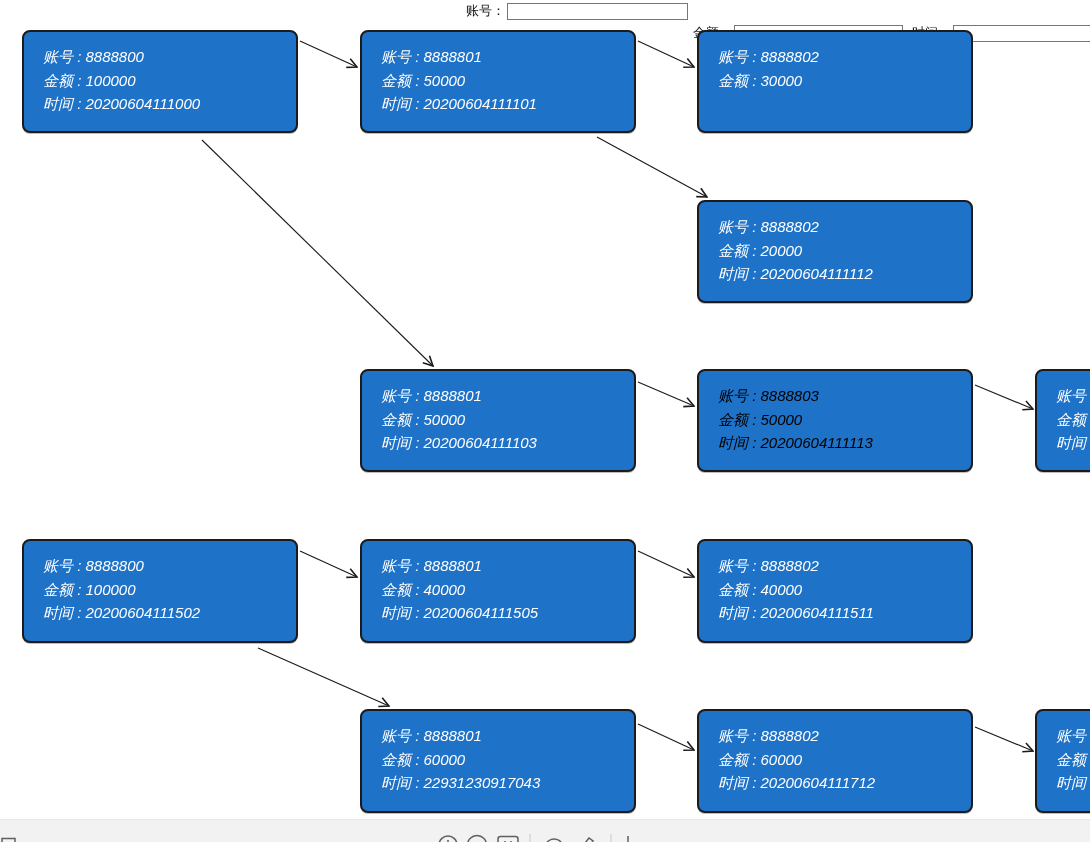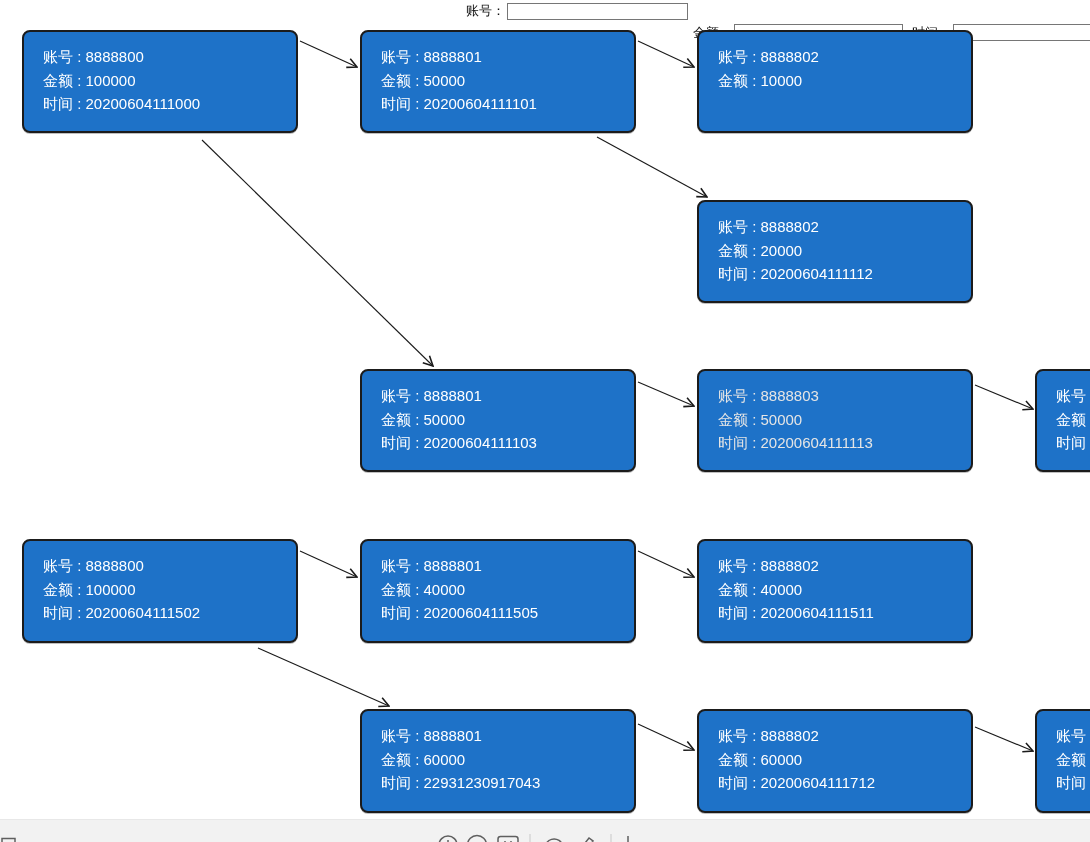--- a/index.html
+++ b/index.html
@@ -1,35 +1,35 @@
 <!DOCTYPE html>
 <html><head>
 <meta charset="utf-8">
 <style>
   html,body{margin:0;padding:0;background:#ffffff;overflow:hidden;
     font-family:"Liberation Sans", sans-serif;}
   #canvas{position:relative;width:1090px;height:842px;background:#ffffff;overflow:hidden;}
 
   
   #query-bar{position:absolute;left:466px;top:1px;height:20px;display:flex;align-items:center;white-space:nowrap;}
-  .q-field{display:flex;align-items:center;}
+  .q-field{display:flex;align-items:flex-end;}
   .q-field label{font-size:13px;color:#111;margin-right:2px;}
   .q-field input{width:175px;height:15px;border:1px solid #767676;background:#fff;
     font-size:12px;padding:0 2px;outline:none;}
   .q-field + .q-field{margin-left:5px;margin-top:43px;}
   .q-field:nth-child(2) input{width:163px;}
   .q-field:nth-child(3){margin-left:9px;}
   .q-field:nth-child(3) input{width:172px;}
 
   
   #edges{position:absolute;left:0;top:0;width:1090px;height:842px;pointer-events:none;}
 
   
   .node{position:absolute;box-sizing:border-box;background:#1e72c8;border:2px solid #1b1b1b;
-    border-radius:8px;color:#ffffff;padding:13px 8px 0 19px;box-shadow:0 1px 0 rgba(0,0,0,.25);}
+    border-radius:8px;color:#ffffff;padding:13px 8px 0 19px;box-shadow:0 1px 0 rgba(0,0,0,.25);font-style:italic;}
   .node .line{font-size:15px;line-height:23.5px;white-space:nowrap;}
 
   
   #toolbar{position:absolute;left:0;top:819px;width:1090px;height:23px;background:#f2f2f2;
     border-top:1px solid #e8e8e8;box-sizing:border-box;overflow:hidden;}
   #toolbar svg{position:absolute;left:0;top:0;}
 </style>
 </head>
 <body>
 
@@ -77,33 +77,33 @@
     <div class="line">金额 : 100000</div>
     <div class="line">时间 : 20200604111000</div>
   </div>
       <div class="node" style="left: 360px; top: 30px; width: 276px; height: 103px; background: rgb(30, 114, 200); border-color: rgb(27, 27, 27); color: rgb(255, 255, 255);">
     <div class="line">账号 : 8888801</div>
     <div class="line">金额 : 50000</div>
     <div class="line">时间 : 20200604111101</div>
   </div>
       <div class="node" style="left: 697px; top: 30px; width: 276px; height: 103px; background: rgb(30, 114, 200); border-color: rgb(27, 27, 27); color: rgb(255, 255, 255);">
     <div class="line">账号 : 8888802</div>
-    <div class="line">金额 : 10000</div>
+    <div class="line">金额 : 30000</div>
   </div>
       <div class="node" style="left: 697px; top: 200px; width: 276px; height: 103px; background: rgb(30, 114, 200); border-color: rgb(27, 27, 27); color: rgb(255, 255, 255);">
     <div class="line">账号 : 8888802</div>
     <div class="line">金额 : 20000</div>
     <div class="line">时间 : 20200604111112</div>
   </div>
       <div class="node" style="left: 360px; top: 369px; width: 276px; height: 103px; background: rgb(30, 114, 200); border-color: rgb(27, 27, 27); color: rgb(255, 255, 255);">
     <div class="line">账号 : 8888801</div>
     <div class="line">金额 : 50000</div>
     <div class="line">时间 : 20200604111103</div>
   </div>
-      <div class="node" style="left: 697px; top: 369px; width: 276px; height: 103px; background: rgb(30, 114, 200); border-color: rgb(27, 27, 27); color: #e5e5e5;">
+      <div class="node" style="left: 697px; top: 369px; width: 276px; height: 103px; background: rgb(30, 114, 200); border-color: rgb(27, 27, 27); color: #000000;">
     <div class="line">账号 : 8888803</div>
     <div class="line">金额 : 50000</div>
     <div class="line">时间 : 20200604111113</div>
   </div>
       <div class="node" style="left: 1035px; top: 369px; width: 276px; height: 103px; background: rgb(30, 114, 200); border-color: rgb(27, 27, 27); color: rgb(255, 255, 255);">
     <div class="line">账号 : </div>
     <div class="line">金额 : </div>
     <div class="line">时间 : </div>
   </div>
       <div class="node" style="left: 22px; top: 539px; width: 276px; height: 104px; background: rgb(30, 114, 200); border-color: rgb(27, 27, 27); color: rgb(255, 255, 255);">

